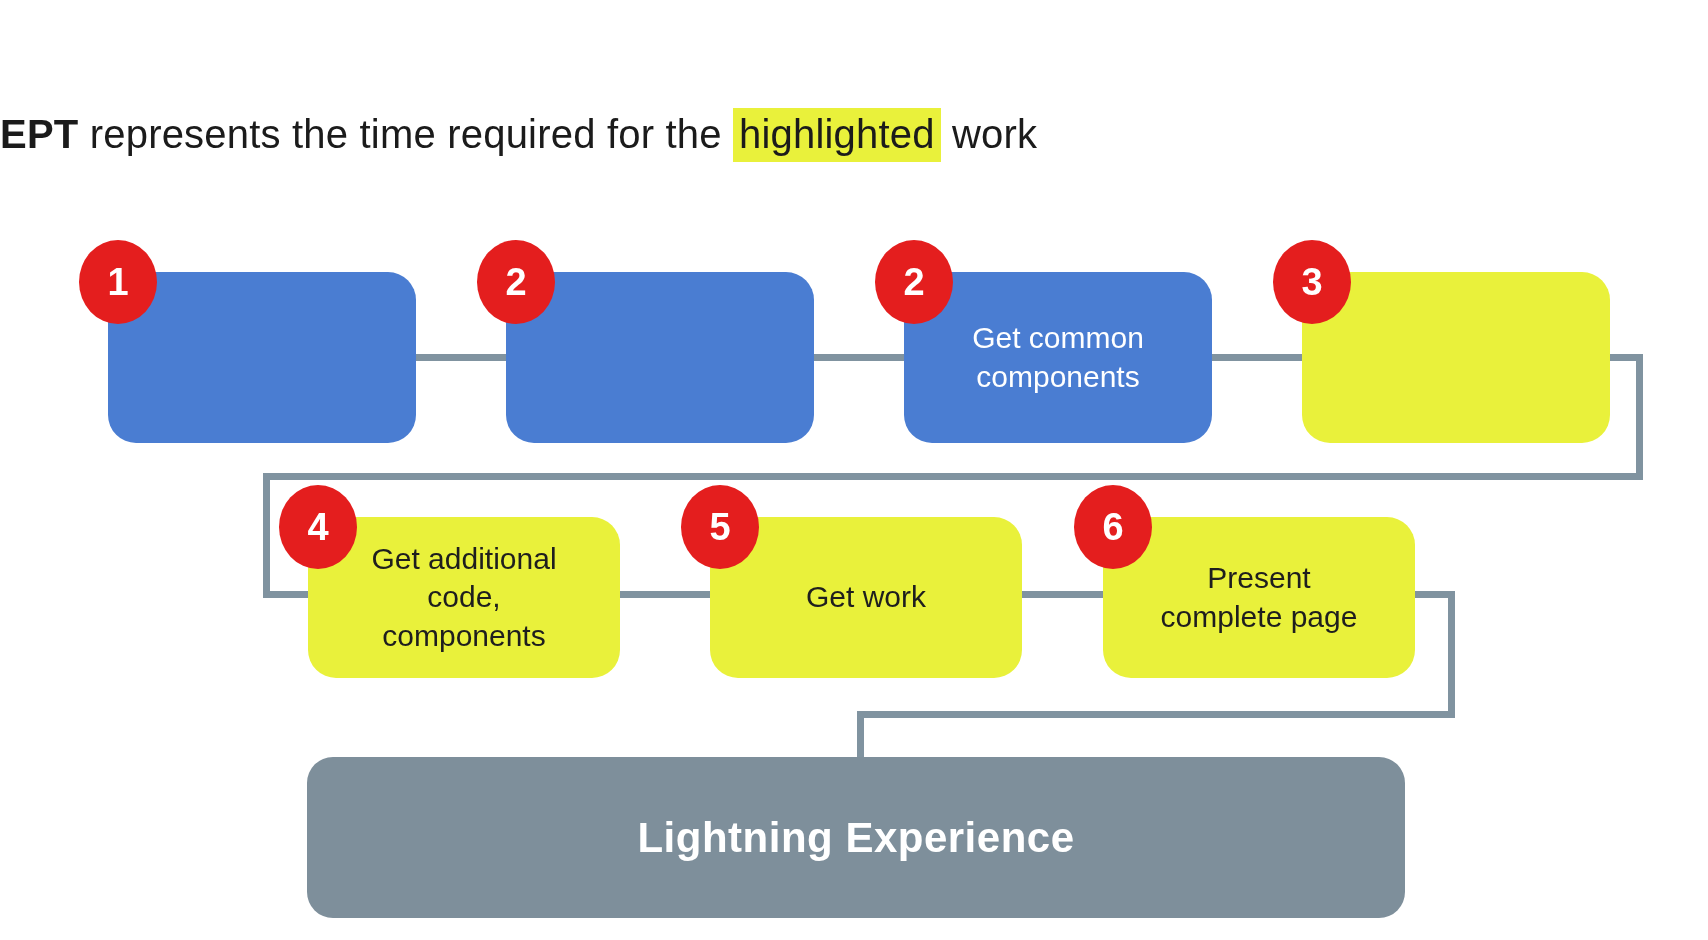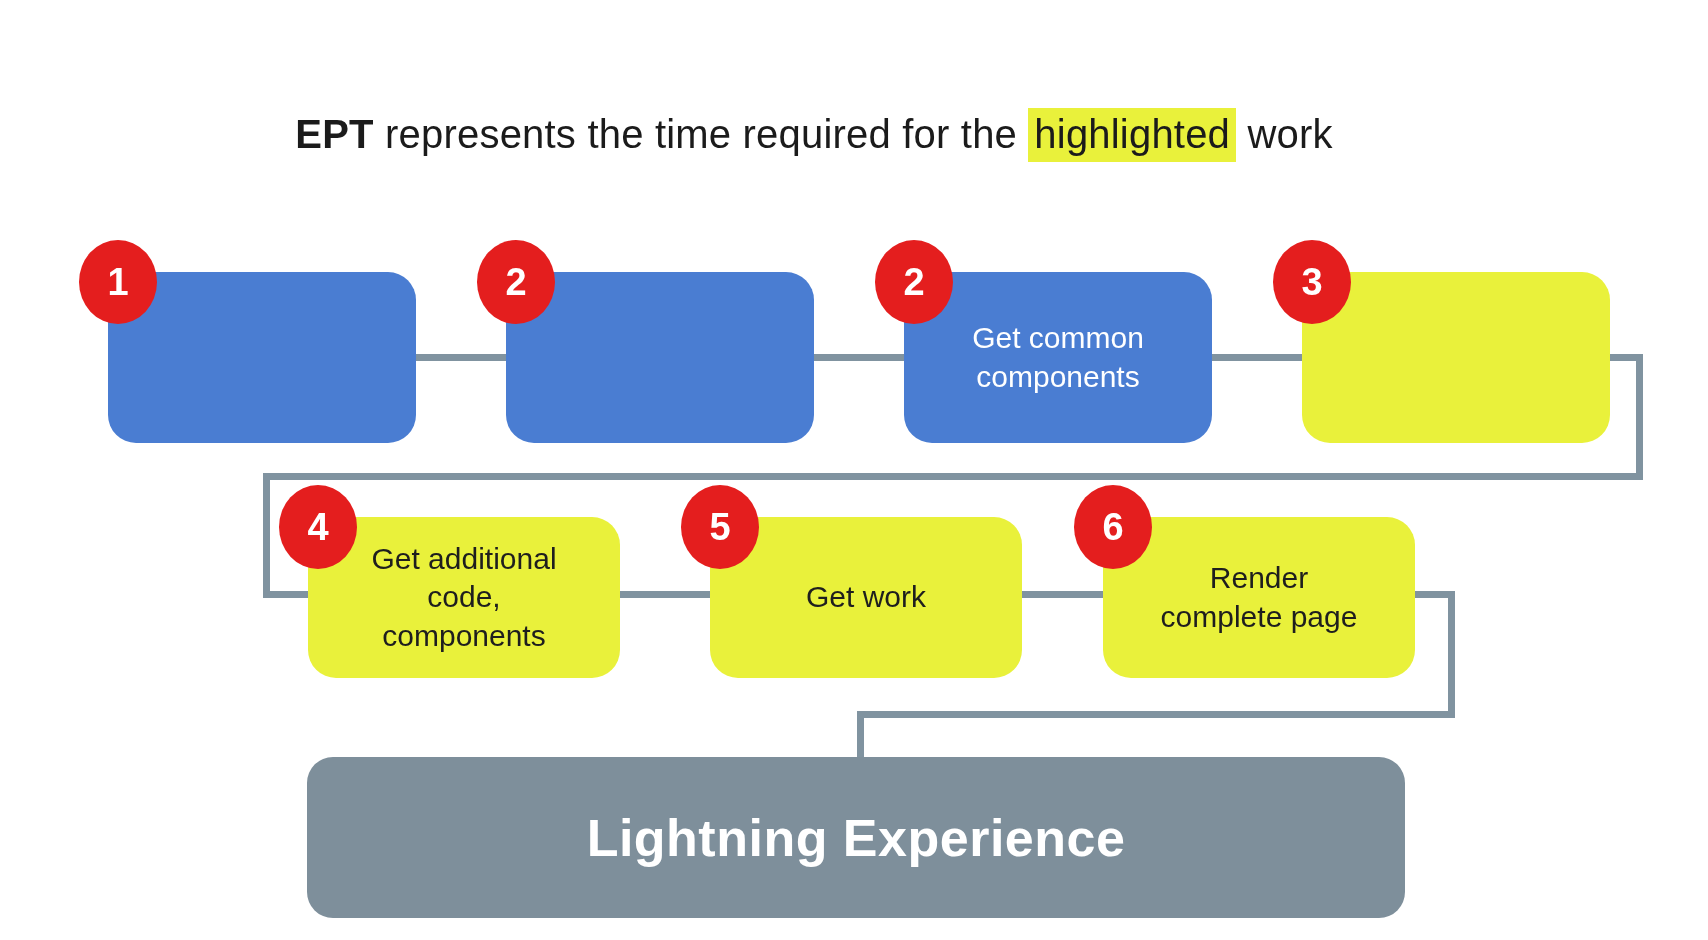--- a/index.html
+++ b/index.html
@@ -2,22 +2,22 @@
 <html><head>
 <meta charset="utf-8">
 <style>
   html,body{margin:0;padding:0;background:#ffffff;}
   #stage{
     position:relative;width:1708px;height:940px;background:#ffffff;
     font-family:"Liberation Sans",sans-serif;overflow:hidden;
   }
   
   #title{
-    position:absolute;left:0;top:112px;width:1572px;text-align:center;
-    font-size:40px;color:#1b1b1b;letter-spacing:0.2px;margin-left:28px;
+    position:absolute;left:0;top:112px;width:1572px;
+    font-size:40px;color:#1b1b1b;letter-spacing:0.2px;
   }
   #title .bold{font-weight:700;}
   #title .hl{background:#e9f13b;padding:4px 6px 6px 6px;}
   
   .seg{position:absolute;background:#8093a0;z-index:0;}
   
   .box{
     position:absolute;border-radius:28px;z-index:1;
     display:flex;align-items:center;justify-content:center;
     text-align:center;white-space:pre-line;
@@ -32,21 +32,21 @@
     position:absolute;left:-29px;top:-32px;width:78px;height:84px;
     background:#e41e1e;border-radius:50%;z-index:2;
     display:flex;align-items:center;justify-content:center;
     color:#ffffff;font-size:38px;font-weight:700;
   }
   
   #footer-box{
     position:absolute;left:307px;top:757px;width:1098px;height:161px;
     background:#7e8f9b;border-radius:26px;z-index:1;
     display:flex;align-items:center;justify-content:center;
-    color:#ffffff;font-size:52px;font-weight:700;letter-spacing:0.5px;
+    color:#ffffff;font-size:42px;font-weight:700;letter-spacing:0.5px;
   }
 </style>
 </head>
 <body>
 
 <div id="stage">
 
   <div id="title">
     <span class="bold">EPT</span><span> represents the time required for the </span><span class="hl">highlighted</span><span> work</span>
   </div>
@@ -83,21 +83,21 @@
     <span>Get additional
 code,
 components</span>
   </div>
   <div class="box yellow row2" style="left:710px;">
     <div class="badge">5</div>
     <span>Get work</span>
   </div>
   <div class="box yellow row2" style="left:1103px;">
     <div class="badge">6</div>
-    <span>Render
+    <span>Present
 complete page</span>
   </div>
 
   <div id="footer-box">
     <span>Lightning Experience</span>
   </div>
 
 </div>
 
 </body></html>

